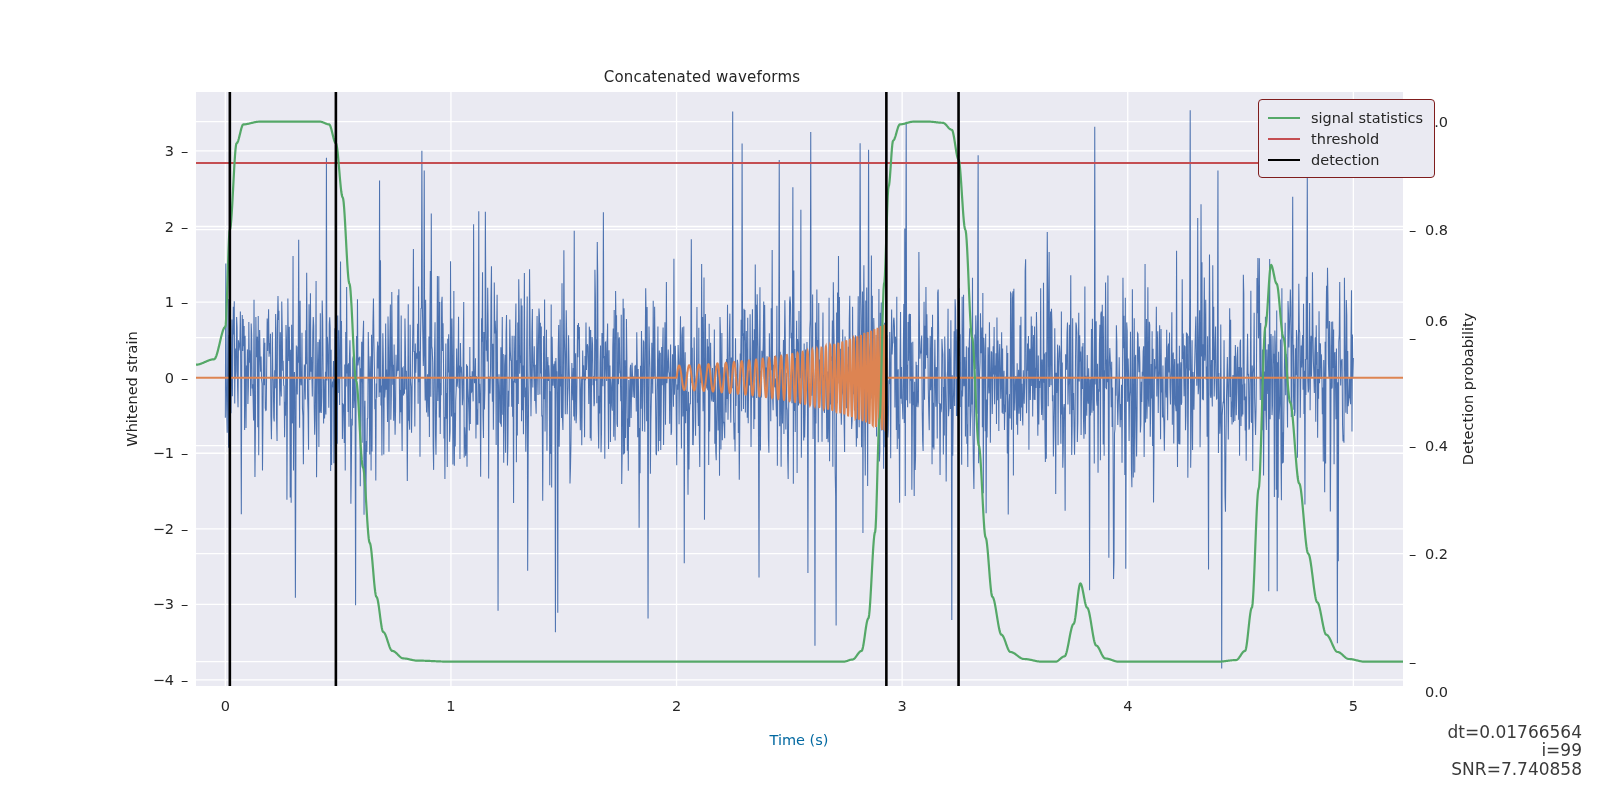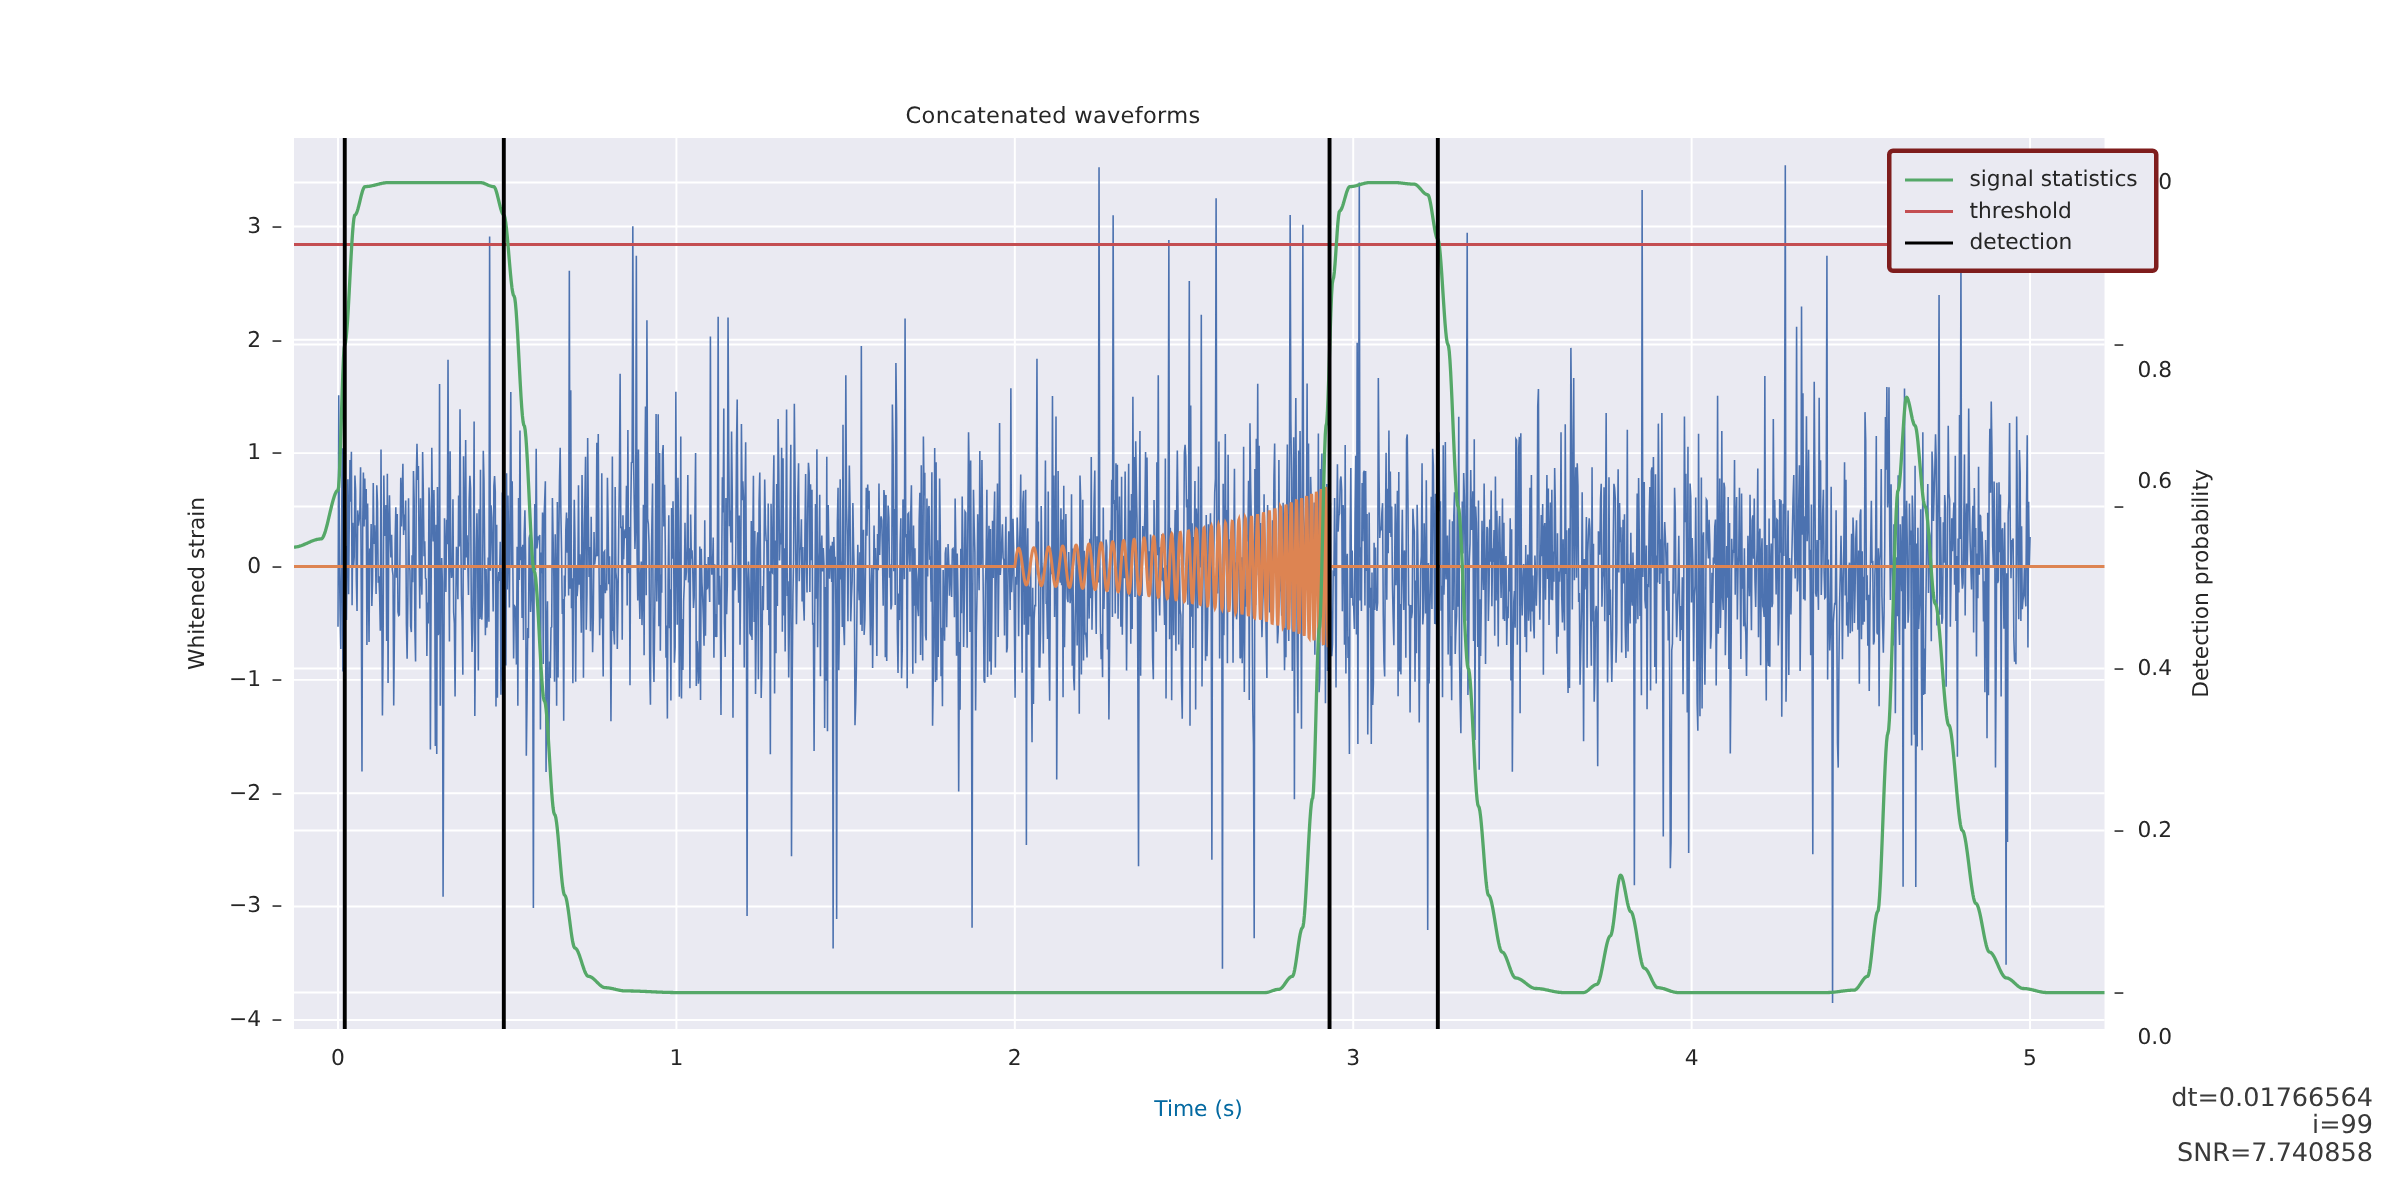--- a/index.html
+++ b/index.html
@@ -25,21 +25,21 @@
   .xtl{position:absolute;transform:translateX(-50%);font-size:14.5px;color:#262626;}
 
   #ylabel-left{position:absolute;left:132px;top:389px;transform:translate(-50%,-50%) rotate(-90deg);
        font-size:14.5px;color:#262626;white-space:nowrap;}
   #ylabel-right{position:absolute;left:1468px;top:389px;transform:translate(-50%,-50%) rotate(-90deg);
        font-size:14.5px;color:#262626;white-space:nowrap;}
   #xlabel{position:absolute;left:799px;top:732px;transform:translateX(-50%);
        font-size:14.5px;color:#0369a1;}
 
   #legend{position:absolute;left:1258px;top:99px;background:#EAEAF2;
-          border:3px solid #7f1d1d;border-radius:4px;padding:7px 11px 7px 9px;
+          border:1px solid #7f1d1d;border-radius:4px;padding:7px 11px 7px 9px;
           box-shadow:0 0 0 0 rgba(0,0,0,0);}
   .leg-row{display:flex;align-items:center;height:21px;}
   .leg-line{width:32px;height:0;border-top:2.1px solid #000;margin-right:11px;}
   .leg-text{font-size:14.5px;color:#262626;white-space:nowrap;}
 
   #annot{position:absolute;right:18px;bottom:22px;text-align:right;
          font-size:17px;color:#3a3a3a;line-height:1.08;}
   #annot div{white-space:nowrap;}
 </style>
 </head>
@@ -101,21 +101,21 @@
       <div class="ytl-dash" style="left: 181px; top: 528.809px;">–</div>
       <div class="ytl" style="left: 114px; top: 604.382px;">−3</div>
       <div class="ytl-dash" style="left: 181px; top: 604.382px;">–</div>
       <div class="ytl" style="left: 114px; top: 679.954px;">−4</div>
       <div class="ytl-dash" style="left: 181px; top: 679.954px;">–</div>
     </div>
   <div id="ticks-right">
       <div class="ytr" style="left: 1409px; top: 121.7px;">–</div>
       <div class="ytr" style="left: 1425px; top: 121.7px;">1.0</div>
       <div class="ytr" style="left: 1409px; top: 229.7px;">–</div>
-      <div class="ytr" style="left: 1425px; top: 229.7px; margin-top: 17px;">0.8</div>
+      <div class="ytr" style="left: 1425px; top: 229.7px;">0.8</div>
       <div class="ytr" style="left: 1409px; top: 337.7px;">–</div>
       <div class="ytr" style="left: 1425px; top: 321px;">0.6</div>
       <div class="ytr" style="left: 1409px; top: 445.7px;">–</div>
       <div class="ytr" style="left: 1425px; top: 445.7px;">0.4</div>
       <div class="ytr" style="left: 1409px; top: 553.7px;">–</div>
       <div class="ytr" style="left: 1425px; top: 553.7px;">0.2</div>
       <div class="ytr" style="left: 1409px; top: 661.7px;">–</div>
       <div class="ytr" style="left: 1425px; top: 692px;">0.0</div>
     </div>
   <div id="ticks-x">

